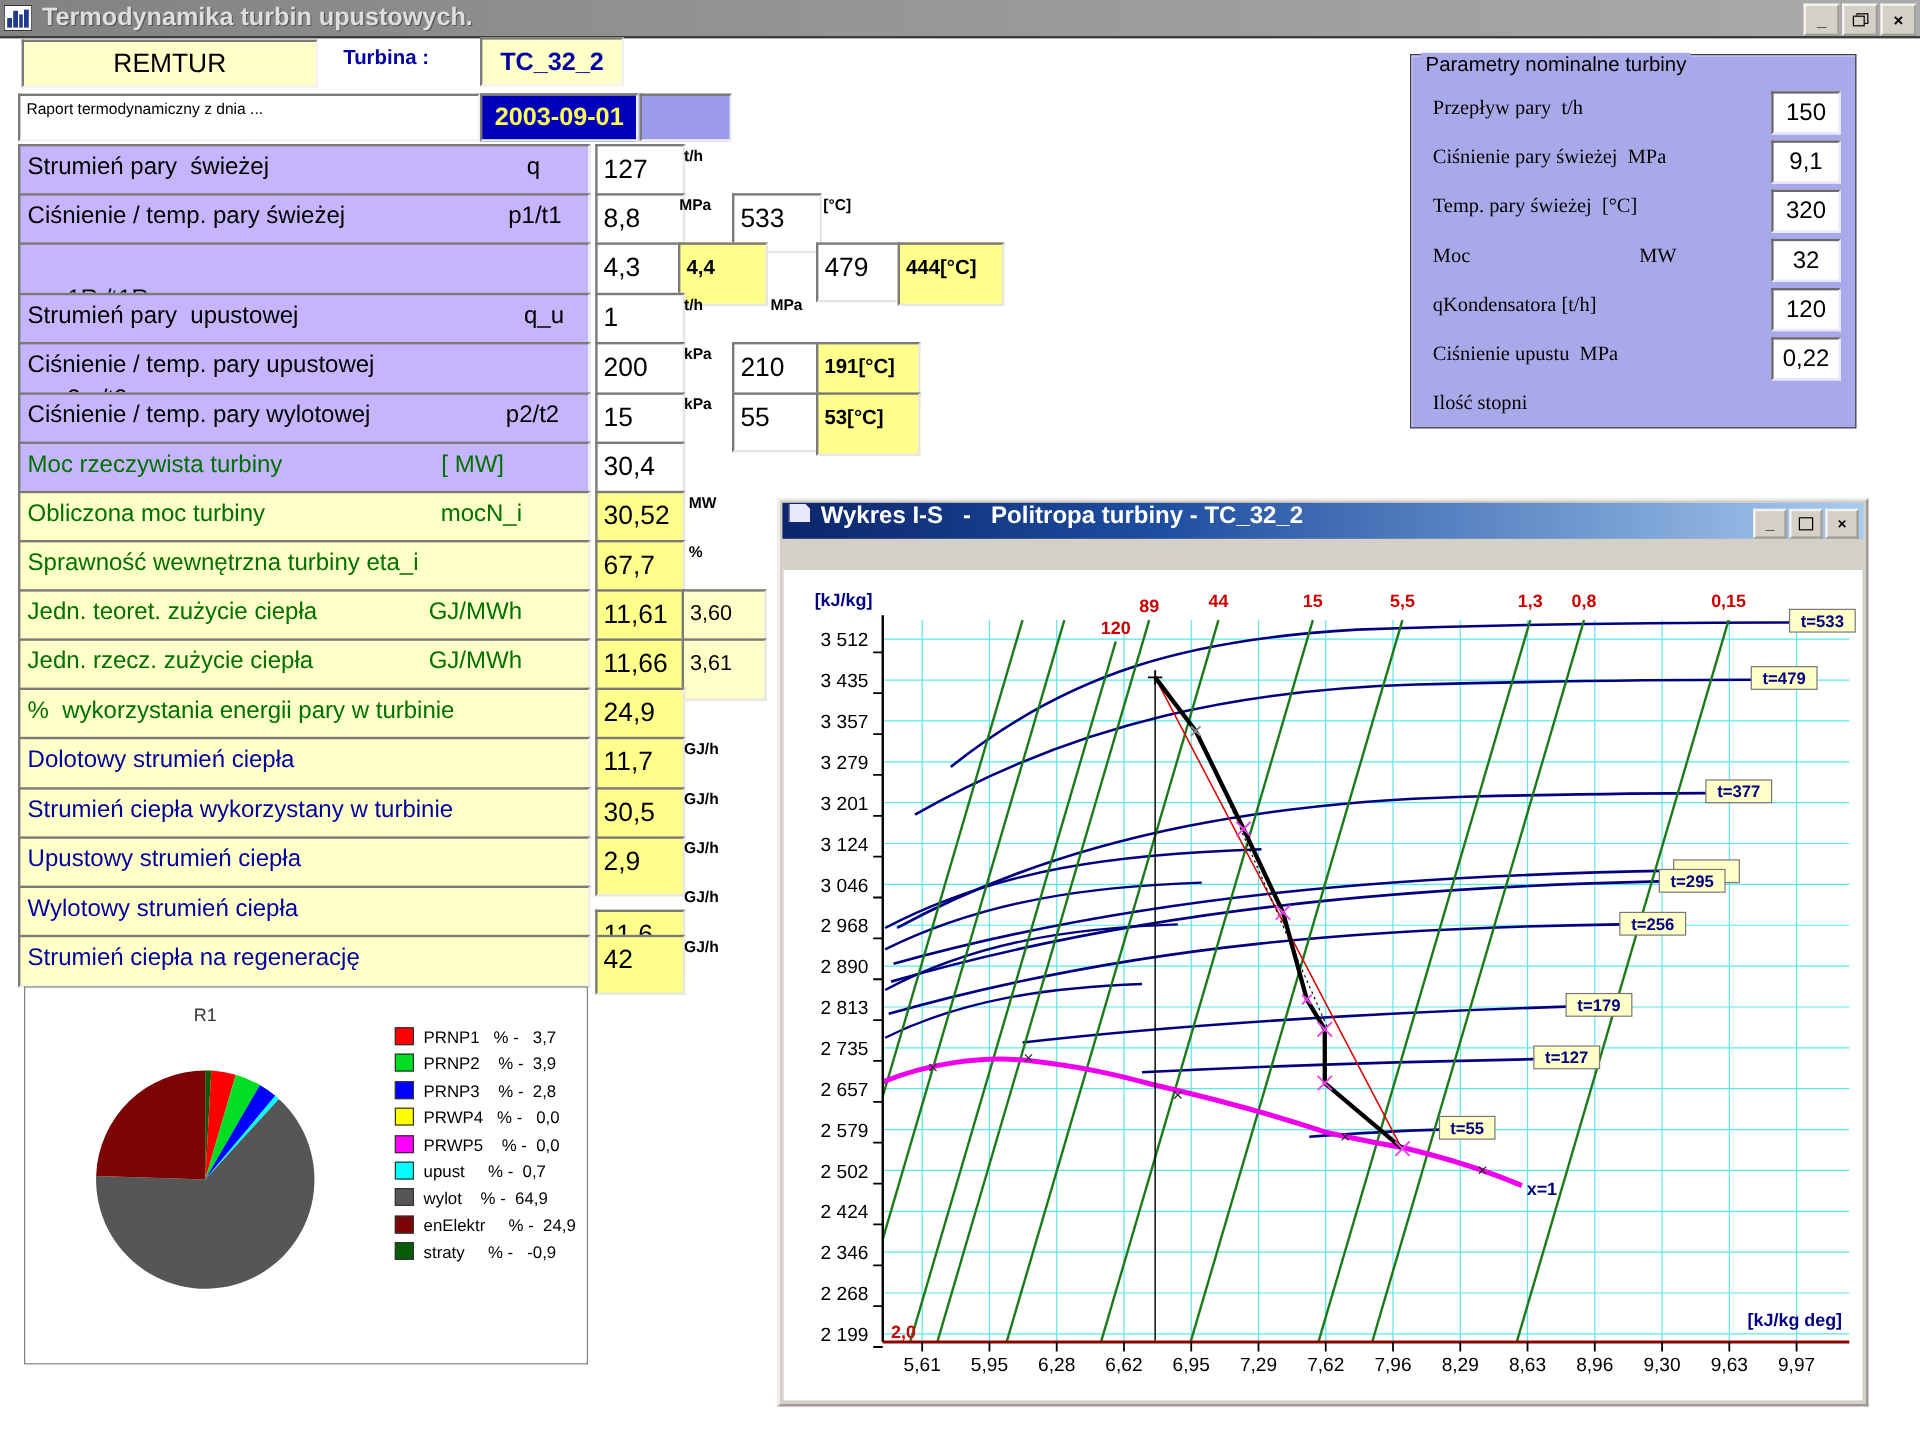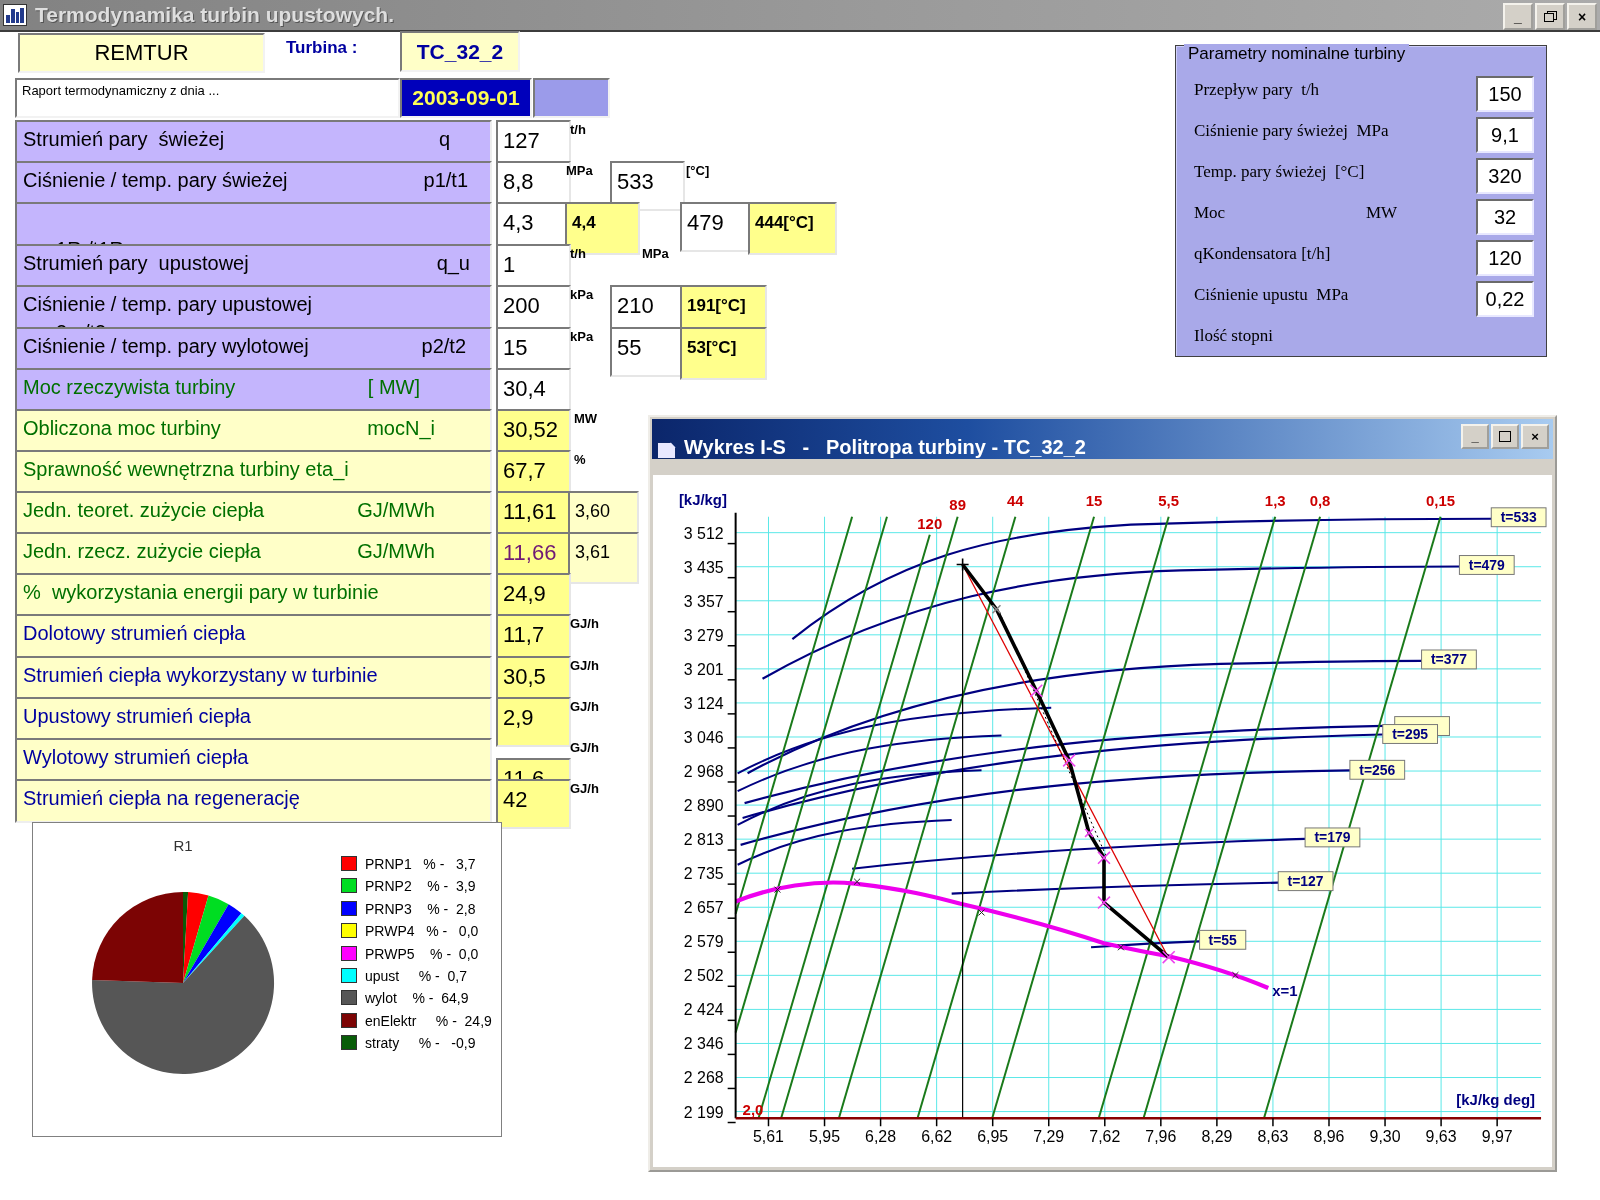--- a/index.html
+++ b/index.html
@@ -38,44 +38,44 @@
   .lblbox{position:absolute;left:15px;width:473px;height:40px;background:#c4b5fd;overflow:hidden;
           border:2px solid;border-color:#7a7a7a #eee #eee #7a7a7a;}
   .lblbox .lt{position:absolute;left:6px;top:6px;font-size:20px;white-space:pre;}
   .lblbox .code{position:absolute;top:6px;font-size:20px;}
   .lblbox .sub{position:absolute;left:28px;top:34px;font-size:20px;height:6px;overflow:hidden;}
   .lbg-y{background:#ffffc8;}
   .c-k{color:#000;} .c-g{color:#007000;} .c-b{color:#0000a0;}
   .vbox{position:absolute;height:40px;background:#fff;border:2px solid;border-color:#7a7a7a #e6e6e6 #e6e6e6 #7a7a7a;
         font-size:22px;color:#000;padding:6px 0 0 5px;overflow:hidden;}
   .vbg-y{background:#ffff8c;} .vbg-p{background:#ffffc8;}
-  .v-navy{color:#701a75;}
+  .v-navy{color:#000000;}
   .v-sm{font-size:17px;font-weight:bold;padding-top:9px;}
   .v-xs{font-size:18px;padding-top:8px;}
   .unit{position:absolute;font-size:13px;font-weight:bold;color:#000;}
   
   .panel{position:absolute;left:1175px;top:45px;width:370px;height:310px;background:#a9a9e9;
          border:1px solid #404040;box-shadow:inset 1px 1px 0 #cfcffa;}
   .panel .ptitle{position:absolute;left:8px;top:-2px;font-size:17px;color:#000;background:#a9a9e9;padding:0 4px;}
   .pitem-lab{position:absolute;font-family:"Liberation Serif",serif;font-size:17px;color:#000000;white-space:pre;}
   .pvbox{position:absolute;width:58px;height:36px;background:#fff;
          border:2px solid;border-color:#6a6a6a #e8e8ff #e8e8ff #6a6a6a;box-sizing:border-box;
          font-size:20px;display:flex;align-items:center;justify-content:center;}
   
   .piepanel{position:absolute;left:20px;top:822px;width:468px;height:313px;background:#fff;
-            border:1px solid #808080;margin-left:12px;}
+            border:1px solid #808080;}
   .legend-item{position:absolute;display:flex;}
   .legend-item .cbx{width:14px;height:13px;margin-right:8px;border:1px solid #333;}
   .legend-item .ltx{font-size:14px;white-space:pre;color:#000;}
   
   .chartwin{position:absolute;left:648px;top:415px;width:909px;height:757px;background:#d4d0c8;
             border:2px outset #efede8;box-sizing:border-box;}
-  .cw-title{position:absolute;left:2px;right:2px;top:2px;height:40px;
+  .cw-title{position:absolute;left:2px;right:2px;top:2px;height:30px;
             background:linear-gradient(90deg,#0b266b,#1e4ea0 35%,#a8cbf0);
-            display:flex;align-items:flex-end;}
+            display:flex;align-items:flex-start;}
   .cw-title .cicon{width:17px;height:15px;margin-left:5px;background:#e8e8ff;border:1px solid #102a6a;
                    clip-path:polygon(0 0,70% 0,100% 35%,100% 100%,0 100%);}
   .cw-title .ctext{color:#fff;font-weight:bold;font-size:20px;margin-left:8px;white-space:pre;}
   .cw-btns{position:absolute;right:4px;top:5px;display:flex;gap:2px;}
   .cbtn{width:24px;height:21px;background:#d4d0c8;border:2px outset #f4f2ec;color:#000;
         font-size:13px;font-weight:bold;display:flex;align-items:center;justify-content:center;line-height:9px;}
   .cbtn .sq{display:inline-block;width:10px;height:9px;border:1px solid #000;}
   .cw-menu{position:absolute;left:2px;right:2px;top:32px;height:25px;background:#d4d0c8;
            display:flex;align-items:center;}
   .cw-menu span{margin-left:28px;font-size:17px;color:#928f88;}

